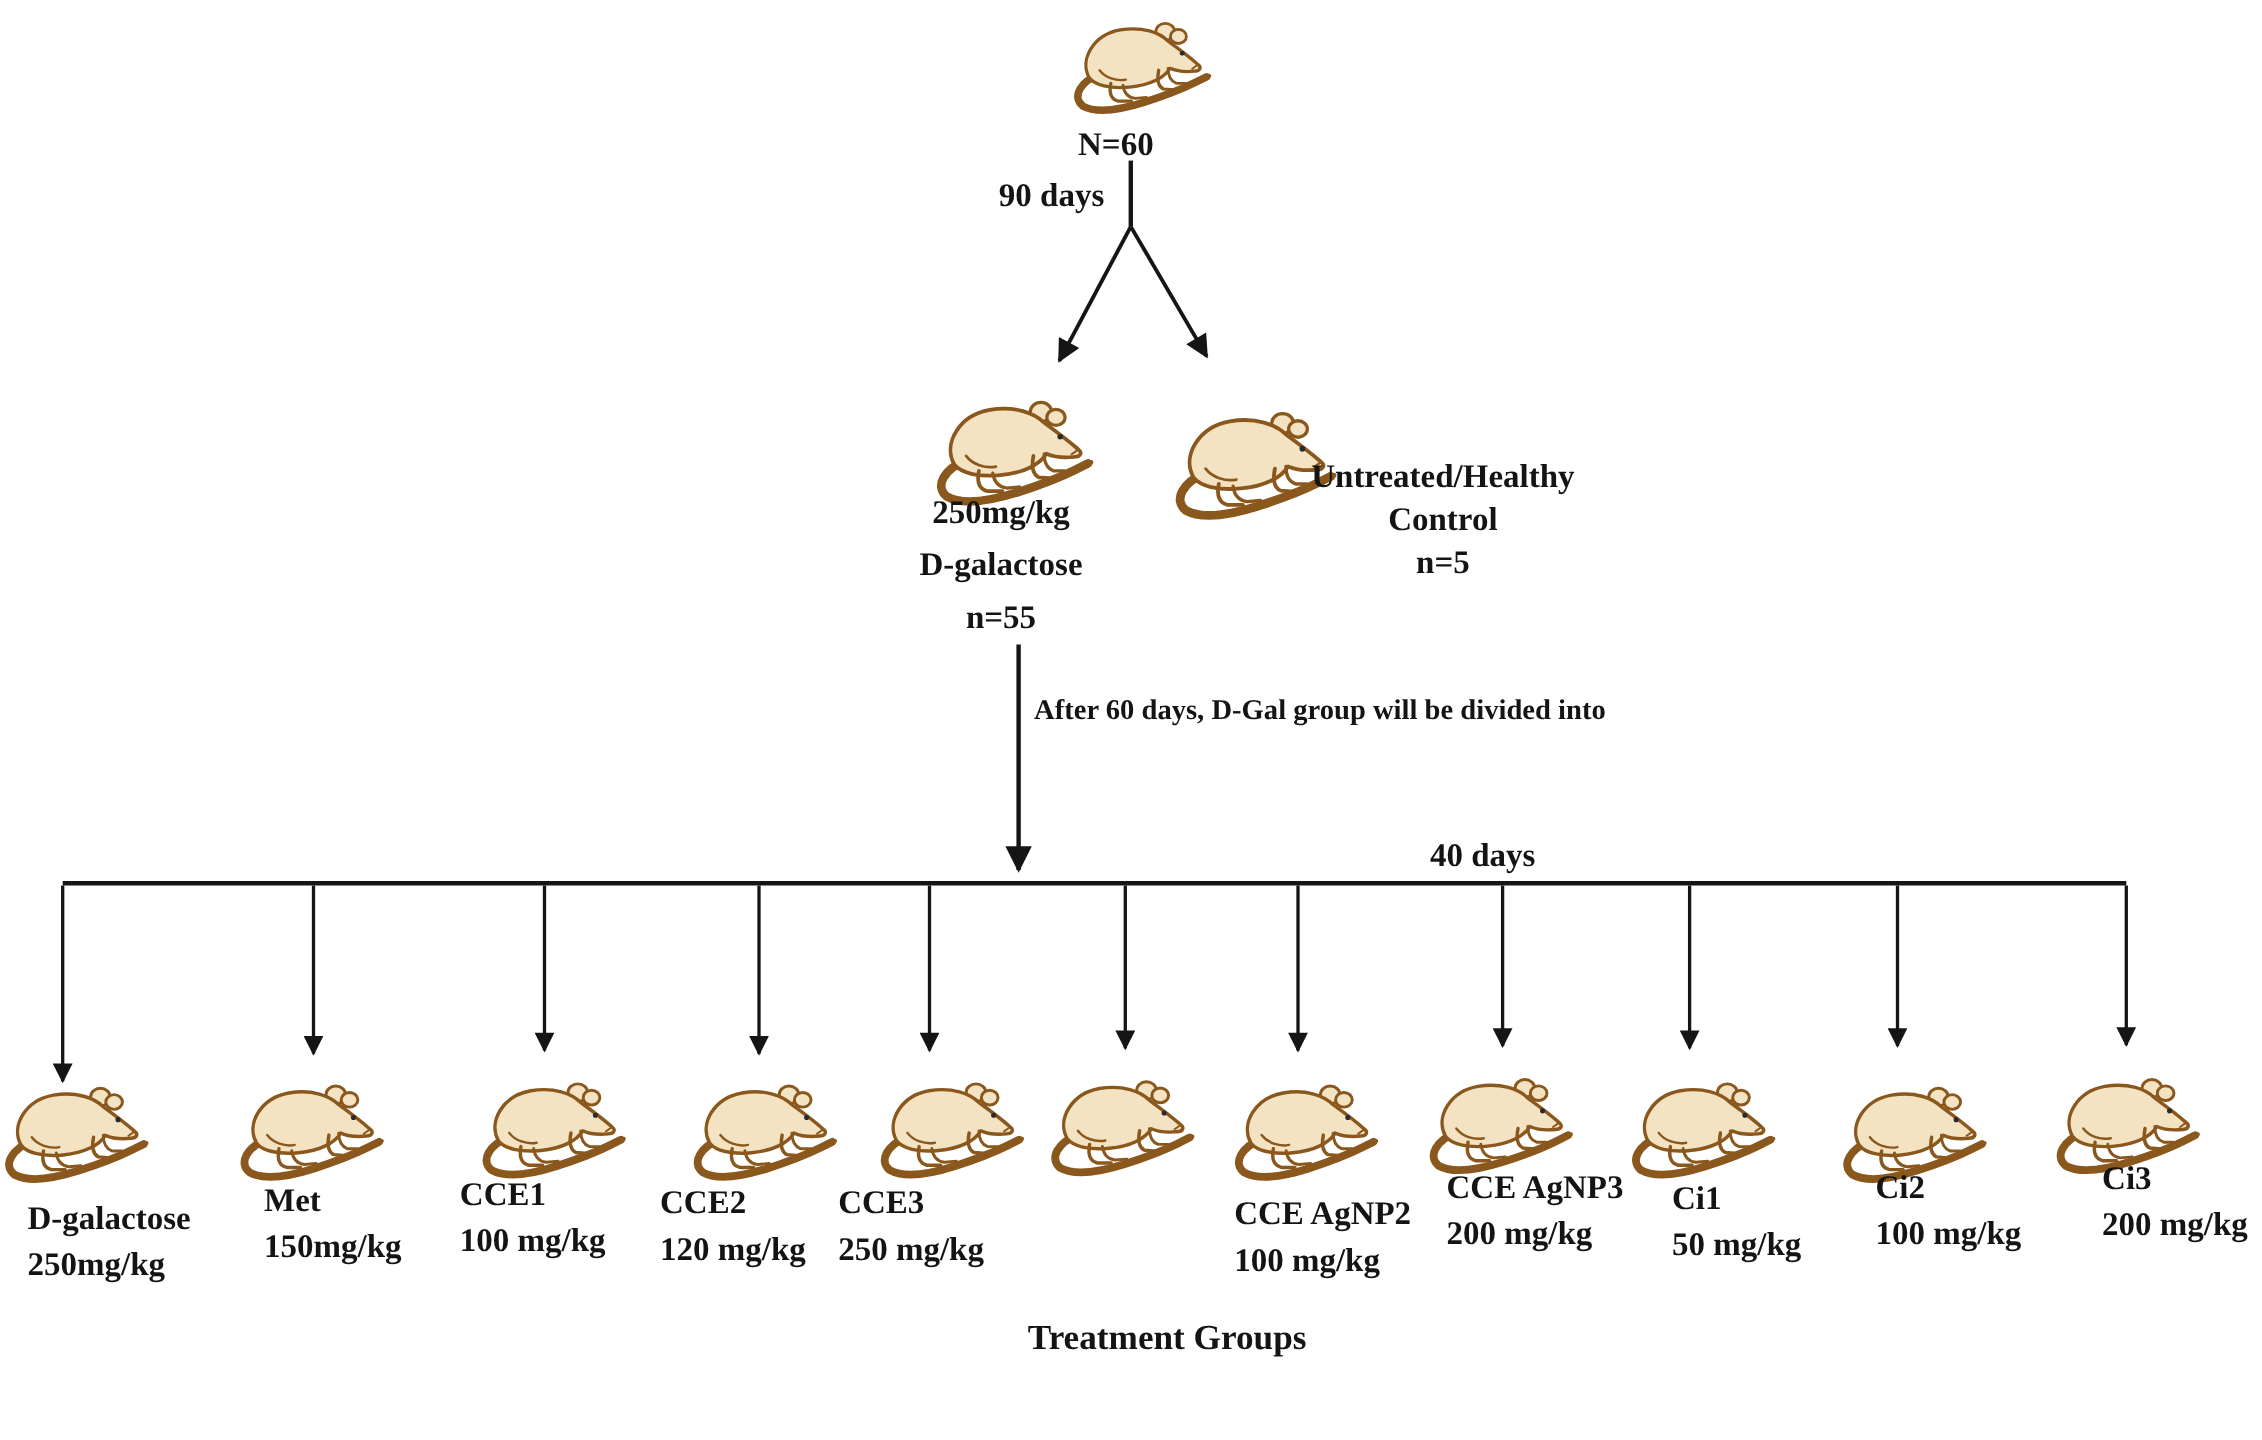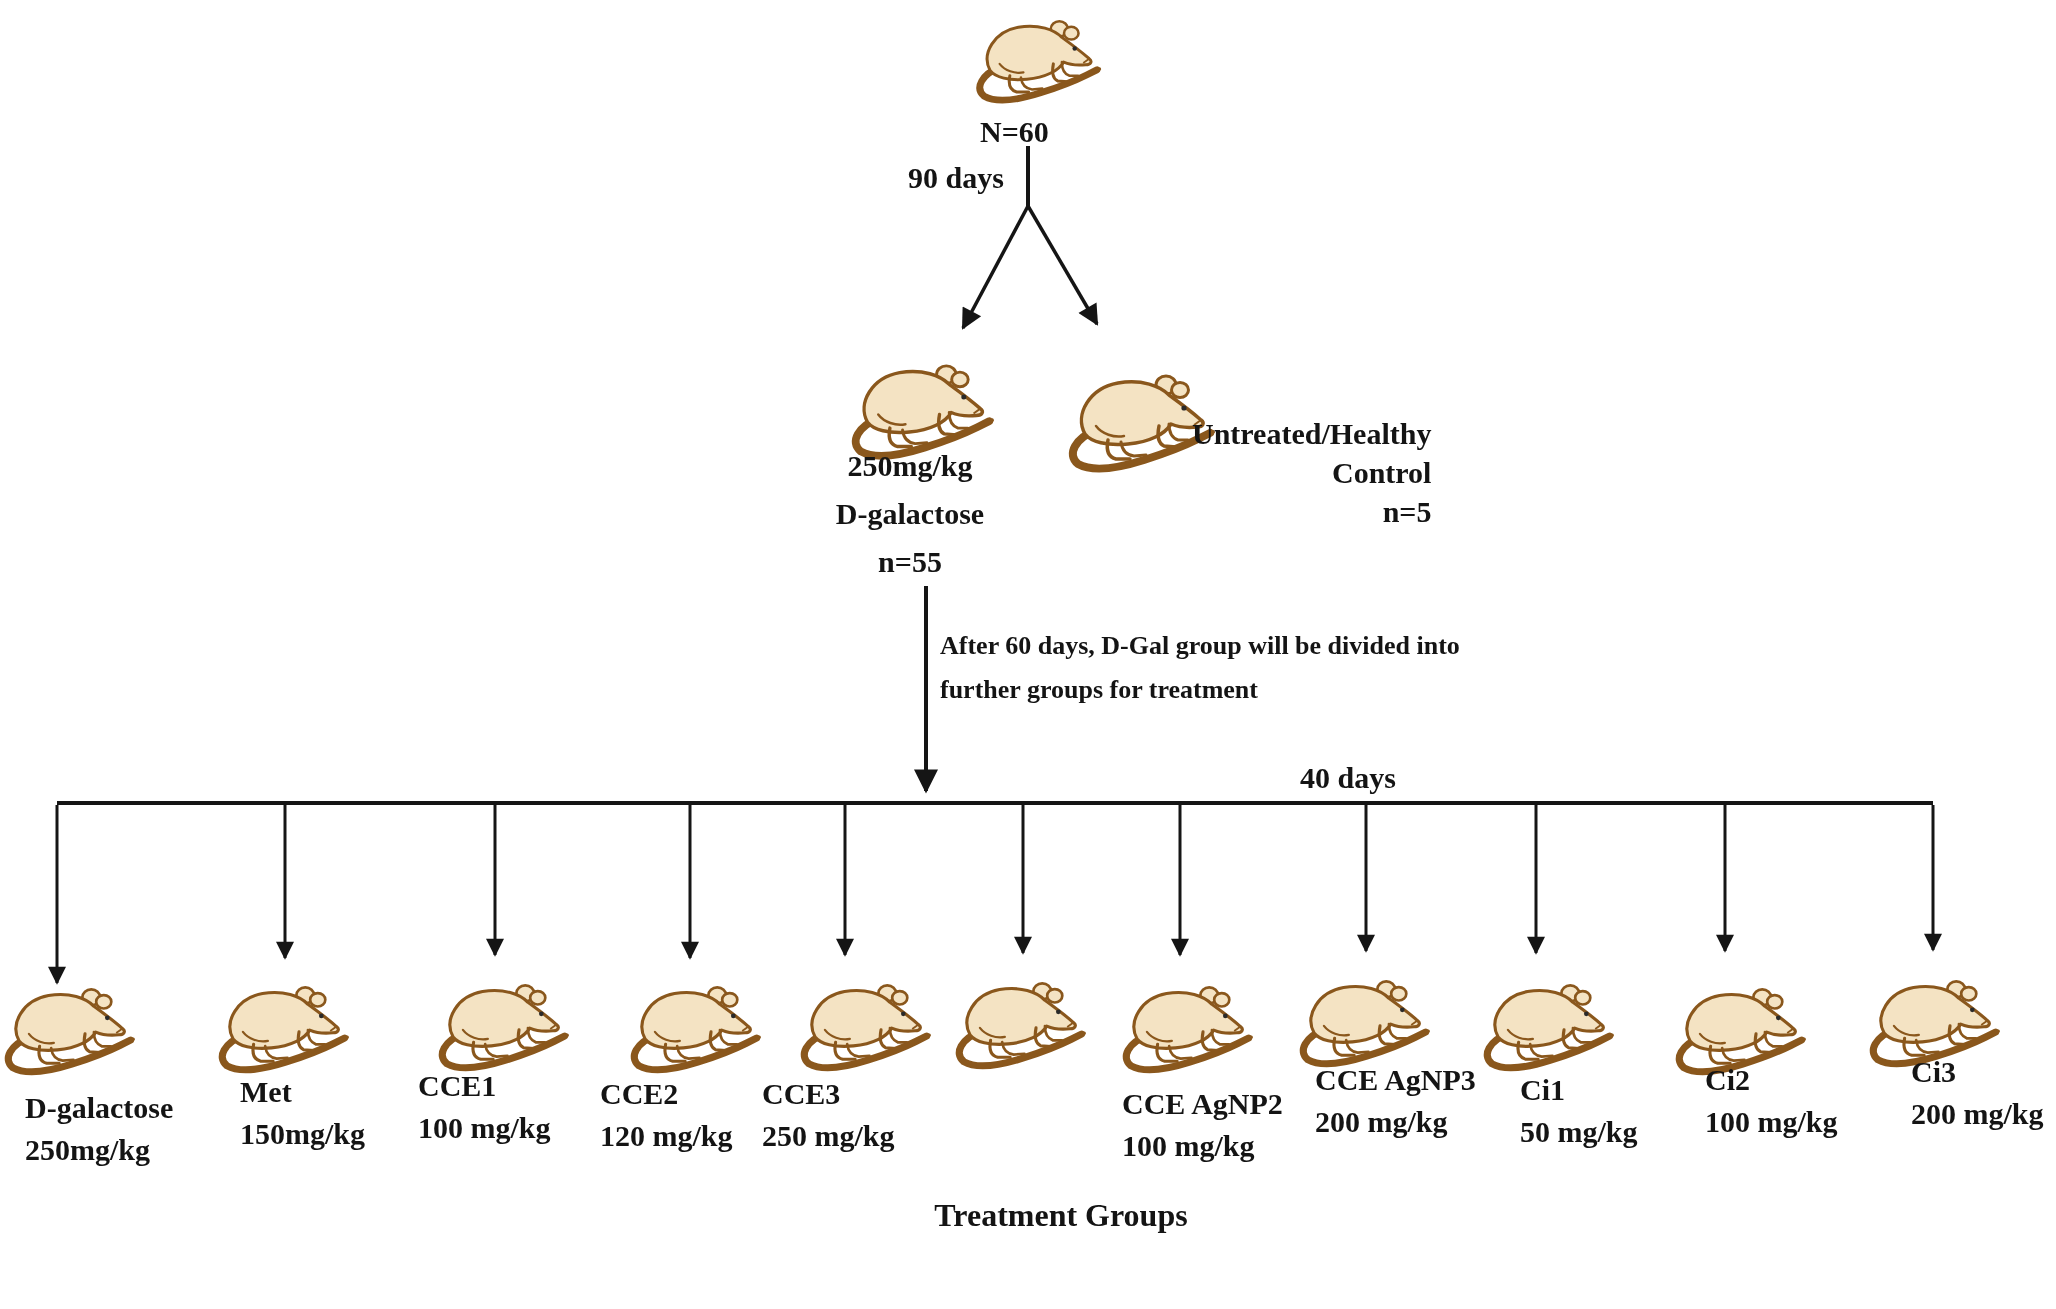--- a/index.html
+++ b/index.html
@@ -10,21 +10,21 @@
     font-family:"Liberation Serif","DejaVu Serif",serif;
     font-weight:bold;
     color:#141414;
     overflow:hidden;
   }
   .txt{position:absolute;white-space:nowrap;font-size:30px;line-height:1.2;}
   #connectors{position:absolute;left:0;top:0;z-index:1;}
   .rat{position:absolute;z-index:2;}
   .block{position:absolute;z-index:3;}
   .dgal-block{width:184px;text-align:center;line-height:48px;font-size:30px;}
-  .control-block{text-align:right;line-height:39px;font-size:30px;white-space:nowrap;}
+  .control-block{text-align:center;line-height:39px;font-size:30px;white-space:nowrap;}
   .after-block{text-align:left;line-height:44px;font-size:26px;white-space:nowrap;}
   .group-label{z-index:3;white-space:nowrap;font-size:30px;}
   .group-label .gname{line-height:36px;}
   .group-label .gdose{line-height:36px;margin-top:6px;}
   .footer-title{font-size:32px;width:380px;text-align:center;}
 </style>
 </head>
 <body>
 
 <div class="canvas">
@@ -132,21 +132,20 @@
   </div>
 
   <div class="block control-block" style="left:1192px;top:414px">
     <div>Untreated/Healthy</div>
     <div>Control</div>
     <div>n=5</div>
   </div>
 
   <div class="block after-block" style="left:940px;top:624px">
     <div>After 60 days, D-Gal group will be divided into</div>
-    <div>further groups for treatment</div>
   </div>
 
   <div class="txt" style="left:1300px;top:760px">40 days</div>
 
   <div class="block group-label" style="left:25px;top:1090px">
     <div class="gname">D-galactose</div>
     <div class="gdose">250mg/kg</div>
   </div>
   <div class="block group-label" style="left:240px;top:1074px">
     <div class="gname">Met</div>

